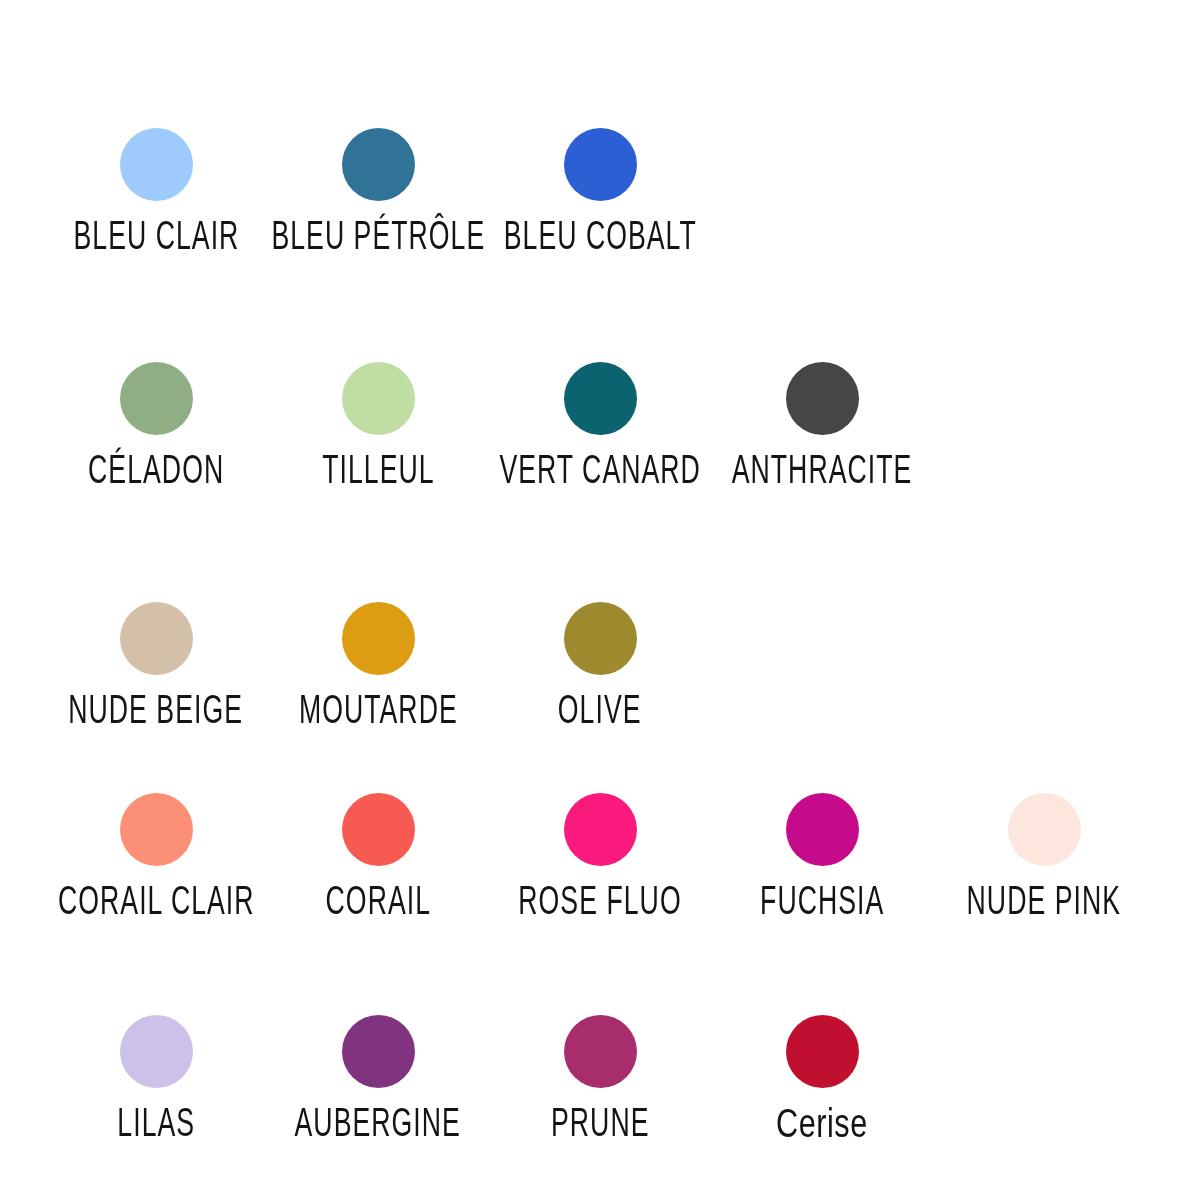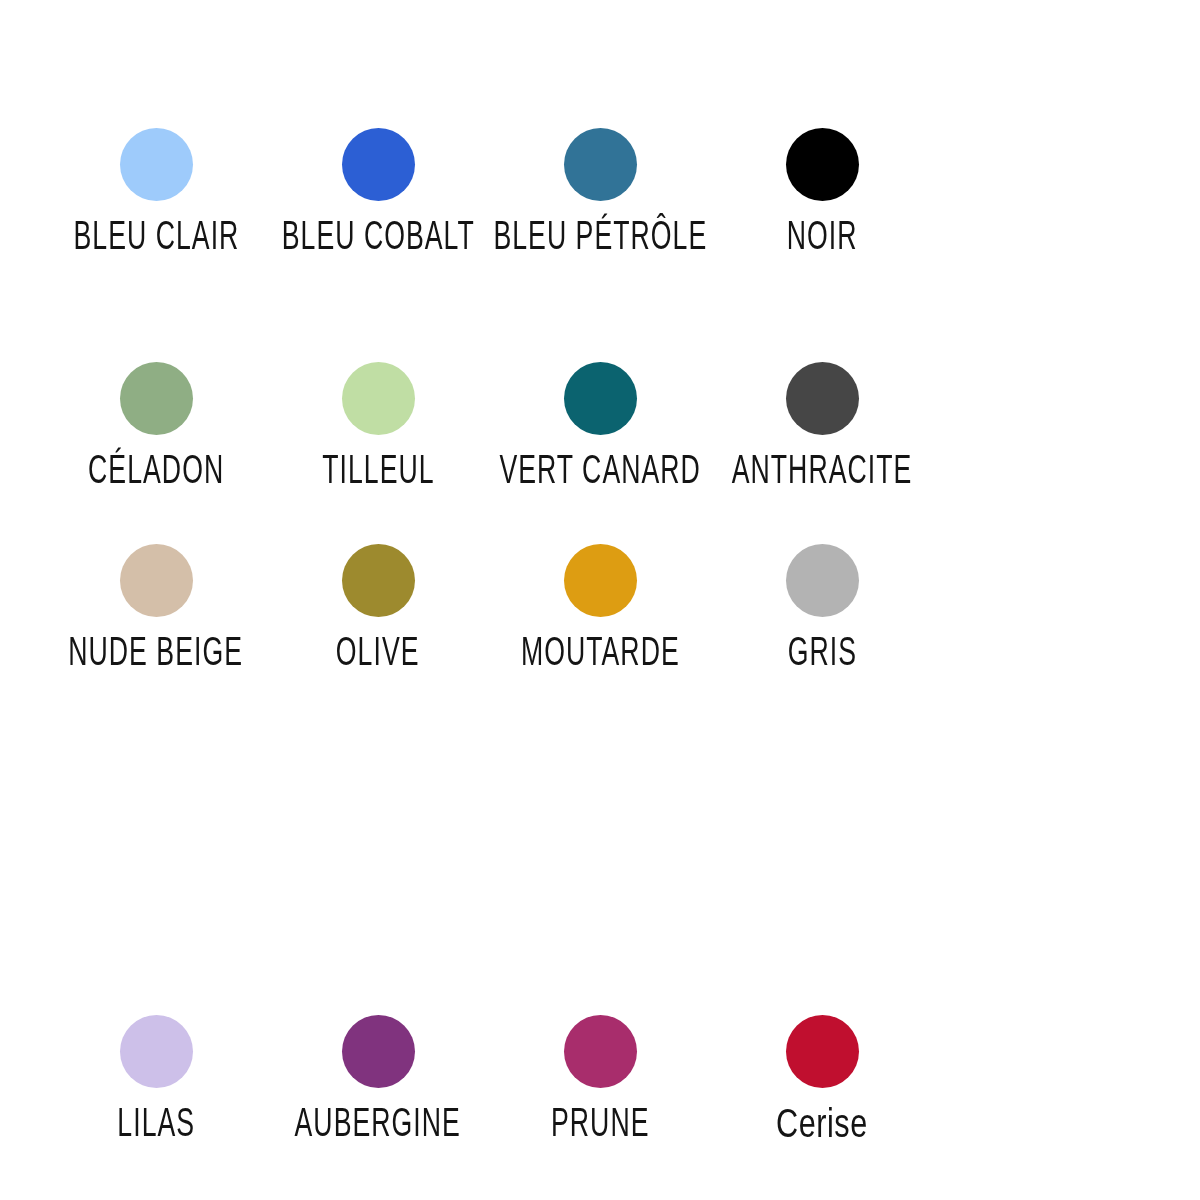--- a/index.html
+++ b/index.html
@@ -70,47 +70,43 @@
   
   .swatch-label.mixedcase {
     font-size: 34px;
     letter-spacing: 0.6px;
     transform: scaleY(1.22) scaleX(0.90);
   }
 
   
   .row-0 { top: 96px; }
   .row-1 { top: 330px; }
-  .row-2 { top: 512px; }
+  .row-2 { top: 570px; }
   .row-3 { top: 761px; }
   .row-4 { top: 983px; }
 
   
   #palette-grid .swatch-row { padding-left: 45px; box-sizing: border-box; }
 </style>
 </head>
 <body>
 
 <div id="palette-grid">
     <div class="swatch-row row-0">
       <div class="swatch-cell">
         <div class="swatch-dot" style="background: rgb(158, 203, 251);"></div>
         <div class="swatch-label">BLEU CLAIR</div>
       </div>
       <div class="swatch-cell">
-        <div class="swatch-dot" style="background: rgb(44, 95, 212);"></div>
-        <div class="swatch-label">BLEU COBALT</div>
-      </div>
-      <div class="swatch-cell">
         <div class="swatch-dot" style="background: rgb(49, 115, 151);"></div>
         <div class="swatch-label">BLEU PÉTRÔLE</div>
       </div>
       <div class="swatch-cell">
-        <div class="swatch-dot" style="background: rgb(0, 0, 0);"></div>
-        <div class="swatch-label">NOIR</div>
+        <div class="swatch-dot" style="background: rgb(44, 95, 212);"></div>
+        <div class="swatch-label">BLEU COBALT</div>
       </div>
     </div>
     <div class="swatch-row row-1">
       <div class="swatch-cell">
         <div class="swatch-dot" style="background: rgb(143, 174, 132);"></div>
         <div class="swatch-label">CÉLADON</div>
       </div>
       <div class="swatch-cell">
         <div class="swatch-dot" style="background: rgb(192, 222, 164);"></div>
         <div class="swatch-label">TILLEUL</div>
@@ -123,30 +119,48 @@
         <div class="swatch-dot" style="background: rgb(70, 70, 70);"></div>
         <div class="swatch-label">ANTHRACITE</div>
       </div>
     </div>
     <div class="swatch-row row-2">
       <div class="swatch-cell">
         <div class="swatch-dot" style="background: rgb(212, 191, 169);"></div>
         <div class="swatch-label">NUDE BEIGE</div>
       </div>
       <div class="swatch-cell">
-        <div class="swatch-dot" style="background: rgb(157, 138, 46);"></div>
-        <div class="swatch-label">OLIVE</div>
-      </div>
-      <div class="swatch-cell">
         <div class="swatch-dot" style="background: rgb(221, 157, 18);"></div>
         <div class="swatch-label">MOUTARDE</div>
       </div>
       <div class="swatch-cell">
-        <div class="swatch-dot" style="background: rgb(179, 179, 179);"></div>
-        <div class="swatch-label">GRIS</div>
+        <div class="swatch-dot" style="background: rgb(157, 138, 46);"></div>
+        <div class="swatch-label">OLIVE</div>
+      </div>
+    </div>
+    <div class="swatch-row row-3">
+      <div class="swatch-cell">
+        <div class="swatch-dot" style="background: rgb(251, 144, 119);"></div>
+        <div class="swatch-label">CORAIL CLAIR</div>
+      </div>
+      <div class="swatch-cell">
+        <div class="swatch-dot" style="background: rgb(247, 90, 81);"></div>
+        <div class="swatch-label">CORAIL</div>
+      </div>
+      <div class="swatch-cell">
+        <div class="swatch-dot" style="background: rgb(250, 26, 126);"></div>
+        <div class="swatch-label">ROSE FLUO</div>
+      </div>
+      <div class="swatch-cell">
+        <div class="swatch-dot" style="background: rgb(197, 11, 140);"></div>
+        <div class="swatch-label">FUCHSIA</div>
+      </div>
+      <div class="swatch-cell">
+        <div class="swatch-dot" style="background: rgb(252, 230, 221);"></div>
+        <div class="swatch-label">NUDE PINK</div>
       </div>
     </div>
     <div class="swatch-row row-4">
       <div class="swatch-cell">
         <div class="swatch-dot" style="background: rgb(205, 192, 233);"></div>
         <div class="swatch-label">LILAS</div>
       </div>
       <div class="swatch-cell">
         <div class="swatch-dot" style="background: rgb(128, 51, 126);"></div>
         <div class="swatch-label">AUBERGINE</div>

